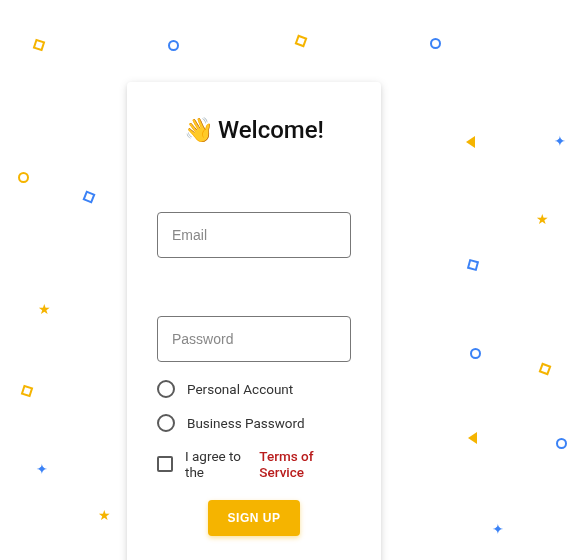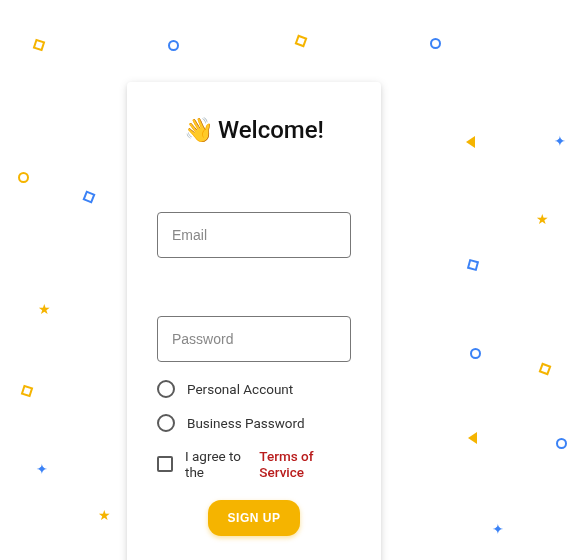--- a/index.html
+++ b/index.html
@@ -107,21 +107,21 @@
       text-decoration: none;
       margin-left: 4px;
       font-weight: 500;
     }
     .signup-btn {
       display: block;
       margin: 20px auto 8px auto;
       background: #f5b400;
       color: #ffffff;
       border: none;
-      border-radius: 13px;
+      border-radius: 4px;
       padding: 11px 20px;
       font-size: 12px;
       font-weight: 700;
       letter-spacing: 0.5px;
       cursor: pointer;
       box-shadow: 0 2px 5px rgba(245,180,0,0.4);
     }
   </style>
 </head>
 <body>

